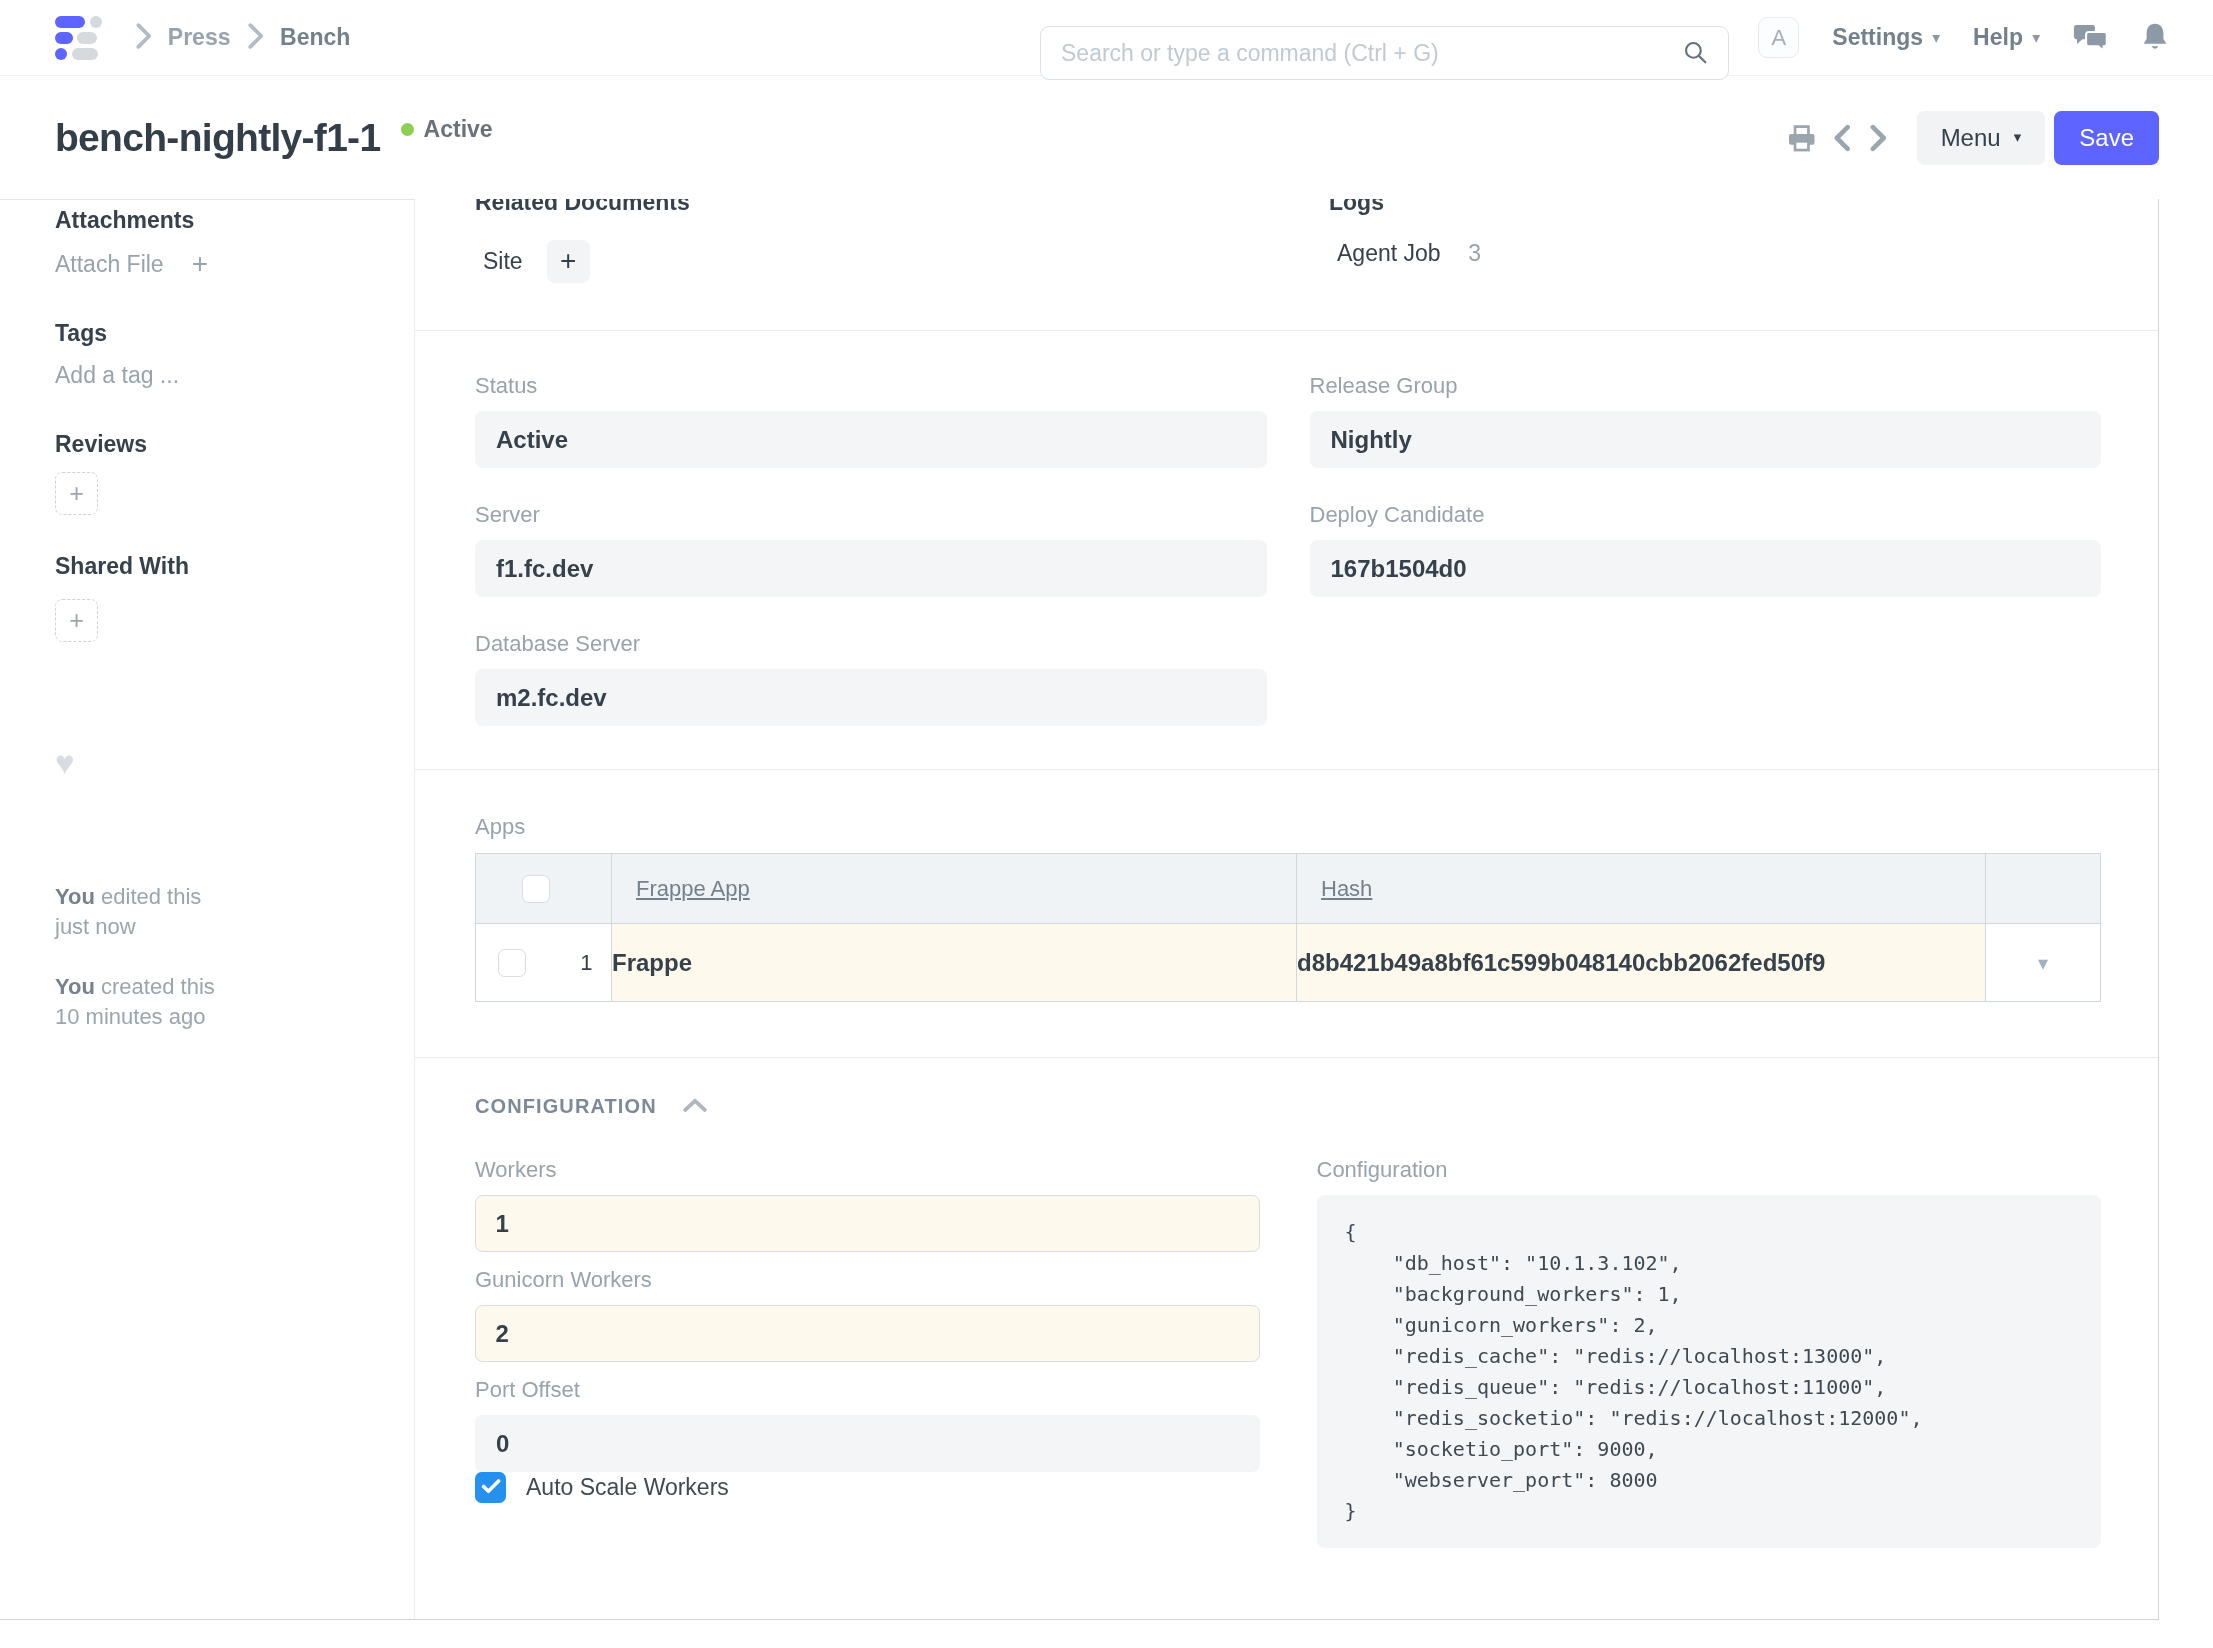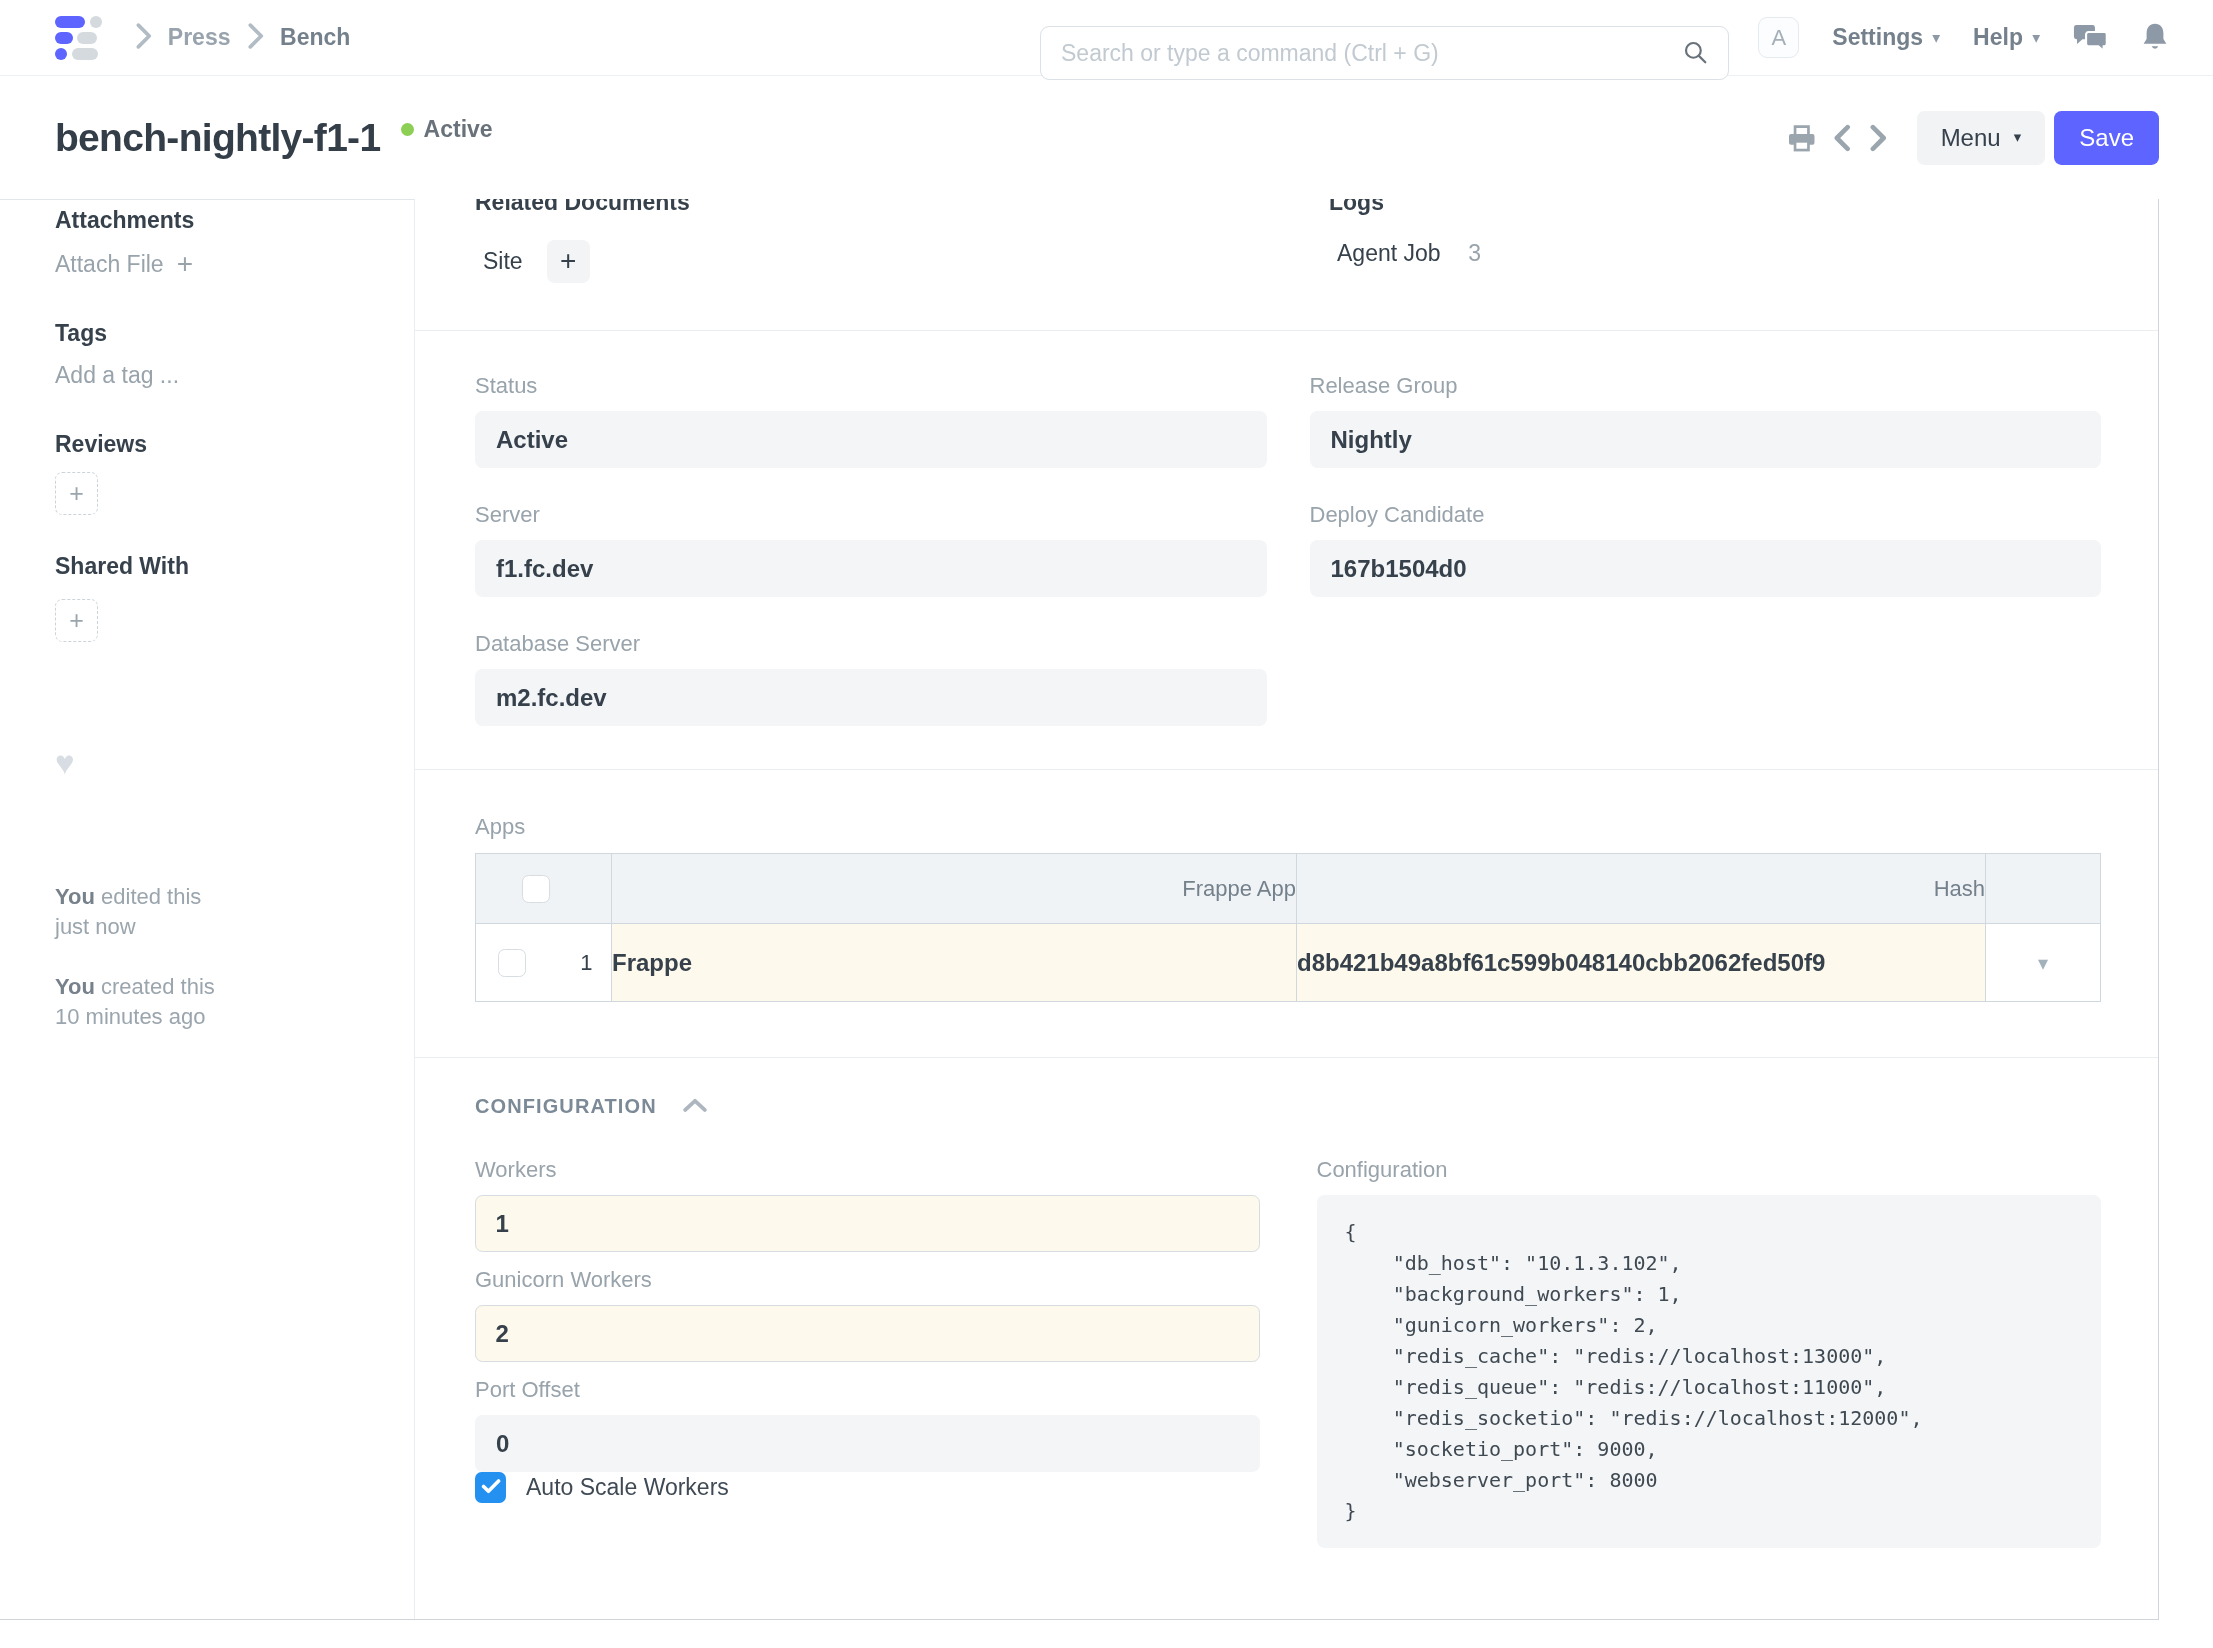--- a/index.html
+++ b/index.html
@@ -48,21 +48,21 @@
   .btn-menu{background:#f1f3f5; color:var(--text-dark); padding:0 24px; gap:13px; margin-left:13px;}
   .btn-menu .caret{color:#36414c; font-size:14.8px;}
   .btn-save{background:var(--accent); color:#fff; padding:0 25px; margin-left:9.2px; font-weight:400;}
   
   .workspace{display:flex; height:1421px; margin-right:54px;
     border-right:1.8px solid #cfd5db; border-bottom:1.8px solid #cfd5db;}
   
   .sidebar{width:415px; flex:0 0 415px; border-top:1.8px solid #e0e6ea; border-right:1.8px solid #eaeef1;
     padding:7.4px 37px 0 55px;}
   .sb-h{font-size:23px; font-weight:700; color:var(--text-dark); line-height:26px;}
-  .sb-link{font-size:23px; color:var(--text-muted); line-height:26px; display:flex; align-items:center; gap:13px; cursor:pointer;}
+  .sb-link{font-size:23px; color:var(--text-muted); line-height:26px; display:flex; align-items:center; gap:28px; cursor:pointer;}
   .sb-link .plus{font-size:28px; line-height:18.5px;}
   .dashed-btn{width:43px; height:43px; border:1.8px dashed #ccd3d9; border-radius:7.4px; background:#fff;
     display:flex; align-items:center; justify-content:center; font-size:25px; color:#9aa5ad; cursor:pointer;}
   .heart{font-size:33px; color:#d7dde2; line-height:28px; cursor:pointer;}
   .activity{font-size:22px; color:#9aa5ad; line-height:30px;}
   .activity .who{font-weight:700; color:#76818b;}
   
   .main{flex:1; display:flex; flex-direction:column;}
   .sec{padding-left:60px; padding-right:57px; border-bottom:1.8px solid #eaeef1;}
   .sec:last-child{border-bottom:none;}
@@ -83,21 +83,21 @@
   .fvalue{height:57px; background:var(--readonly-bg); border-radius:7.4px; display:flex; align-items:center;
     padding:0 21px; font-size:24px; font-weight:700; color:var(--text-dark);}
   
   .sec-apps{height:288px; padding-top:44px;}
   .apps-table{width:100%; border-collapse:collapse; table-layout:fixed; margin-top:13px;}
   .apps-table col.c1{width:136px;} .apps-table col.c2{width:685px;}
   .apps-table col.c3{width:689px;} .apps-table col.c4{width:auto;}
   .apps-table th,.apps-table td{border:0.9px solid var(--border); padding:0;}
   .apps-table thead tr{height:70px; background:var(--header-bg);}
   .apps-table thead th{border-top:1.8px solid var(--border); border-bottom:1.8px solid var(--border);
-    text-align:right; font-size:22px; font-weight:500; color:#74808b; padding-left:24px;}
+    text-align:left; font-size:22px; font-weight:500; color:#74808b; padding-left:24px;text-decoration:underline;}
   .apps-table tbody tr{height:78px;}
   .apps-table tbody td{border-bottom:1.8px solid var(--border);}
   .cell-cream{background:var(--highlight-bg); font-size:24px; font-weight:700; color:var(--text-dark); padding-left:24px;}
   .rowctl{display:flex; align-items:center; justify-content:space-between; padding:0 18.5px 0 22px;}
   .cbx{width:28px; height:28px; border:1.8px solid #d8dde2; border-radius:6.5px; background:#fff; cursor:pointer;}
   .row-idx{font-size:22px; color:var(--text-dark);}
   .dd-cell{text-align:center;}
   .dd-caret{font-size:20px; color:#a3b1bb; cursor:pointer;}
   
   .sec-config{height:558px; padding-top:37px;}

